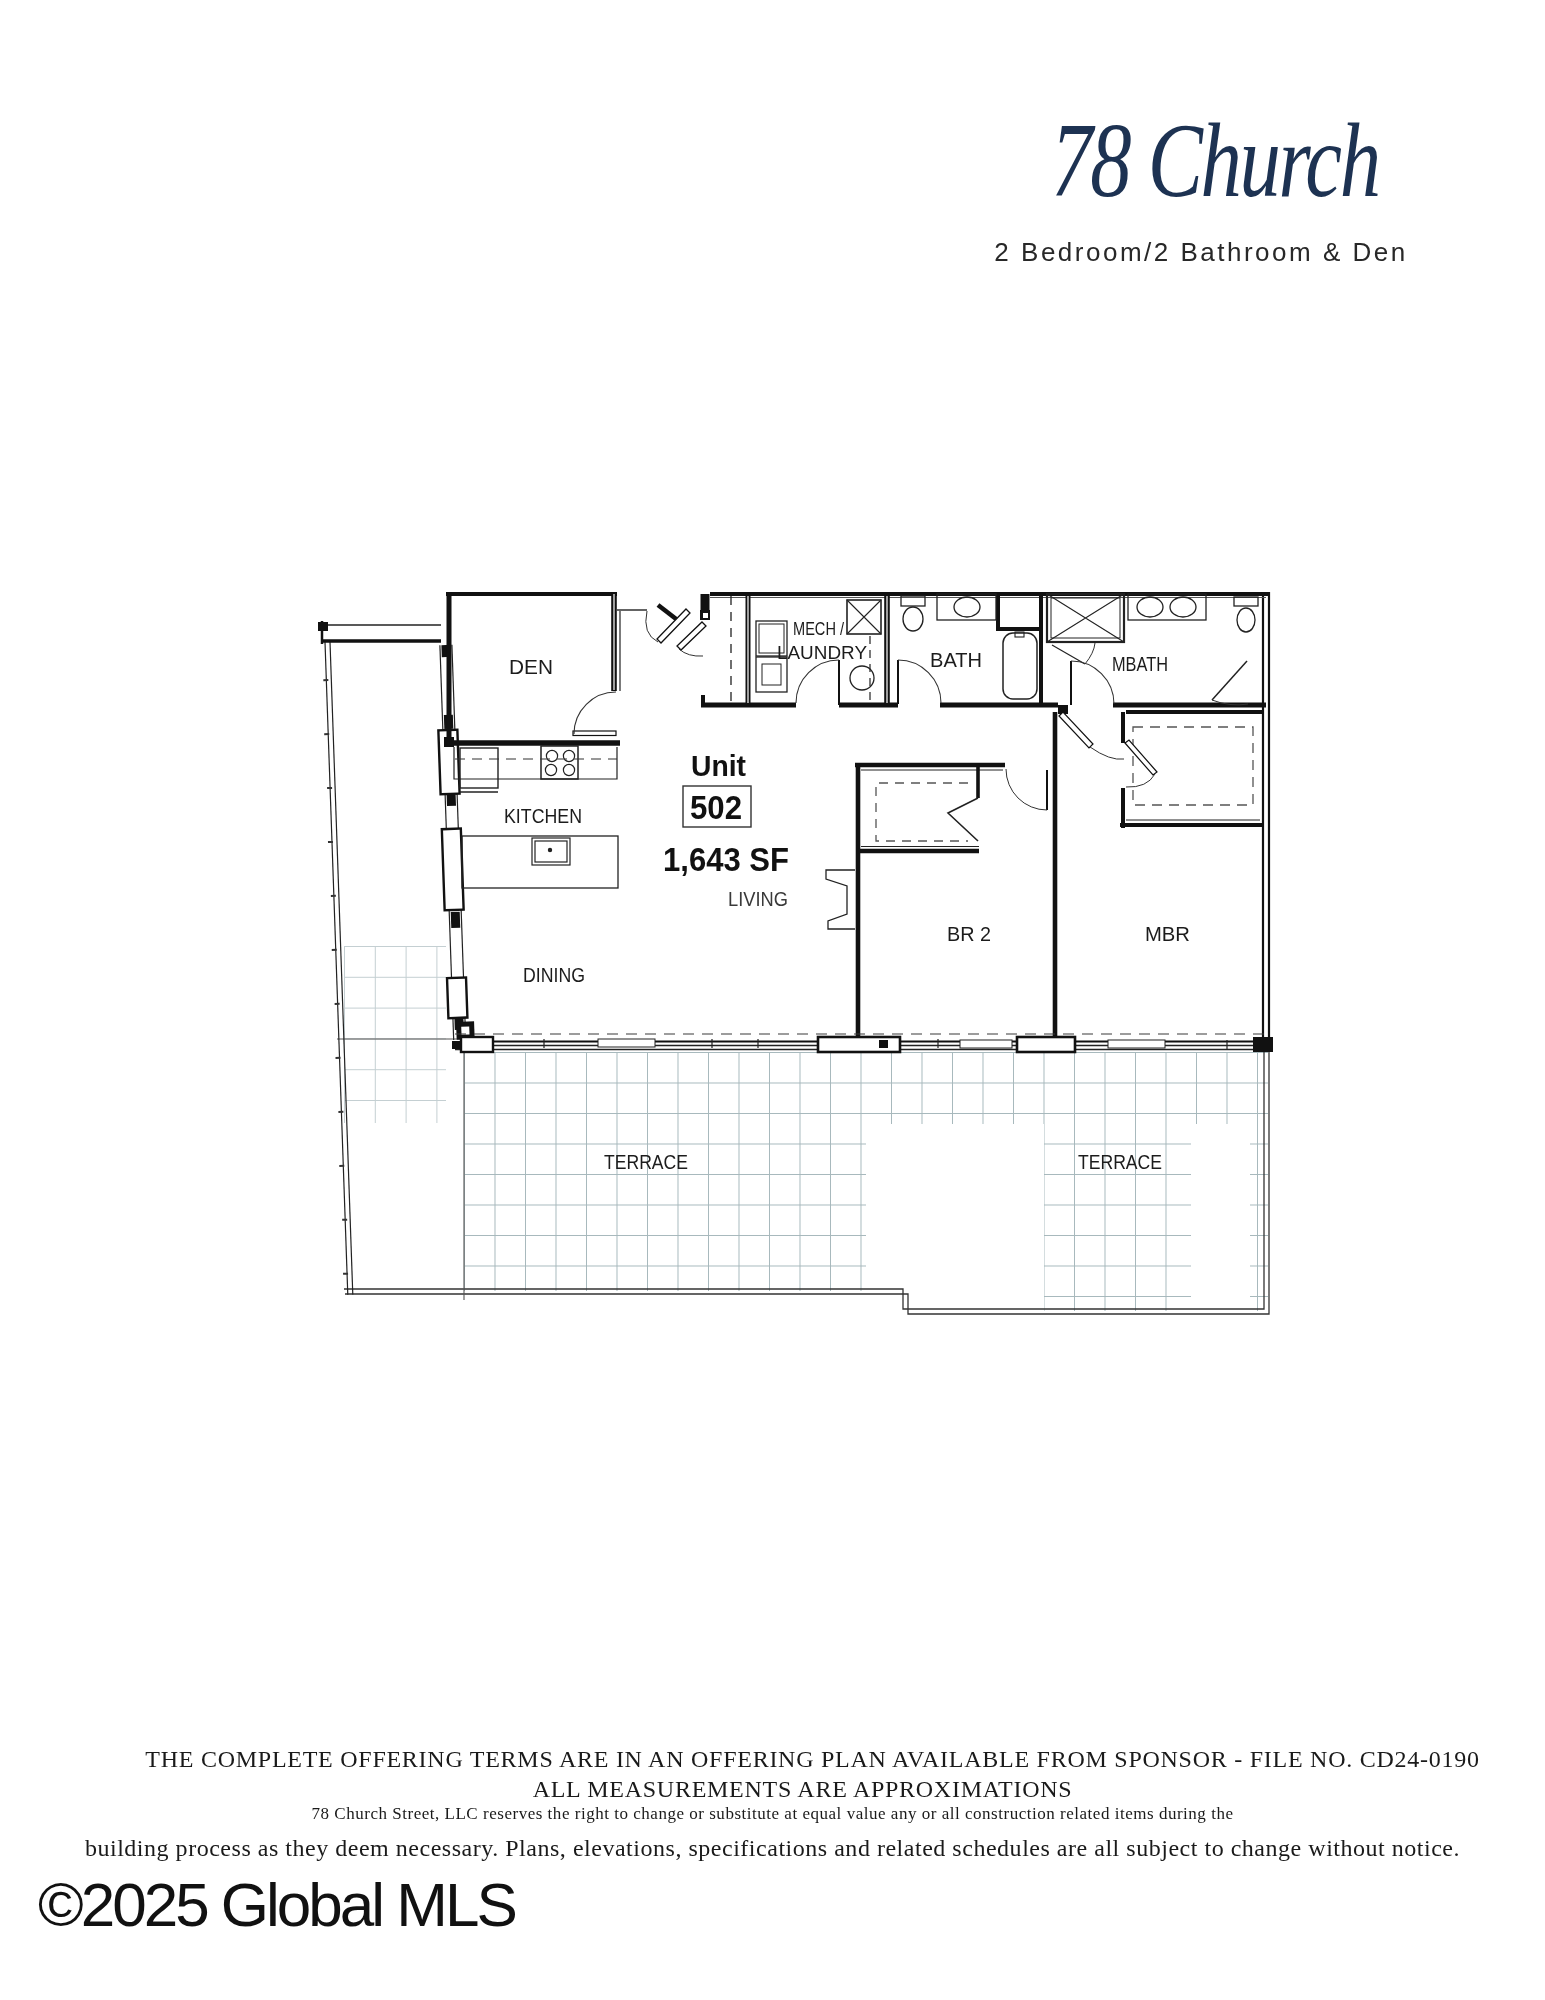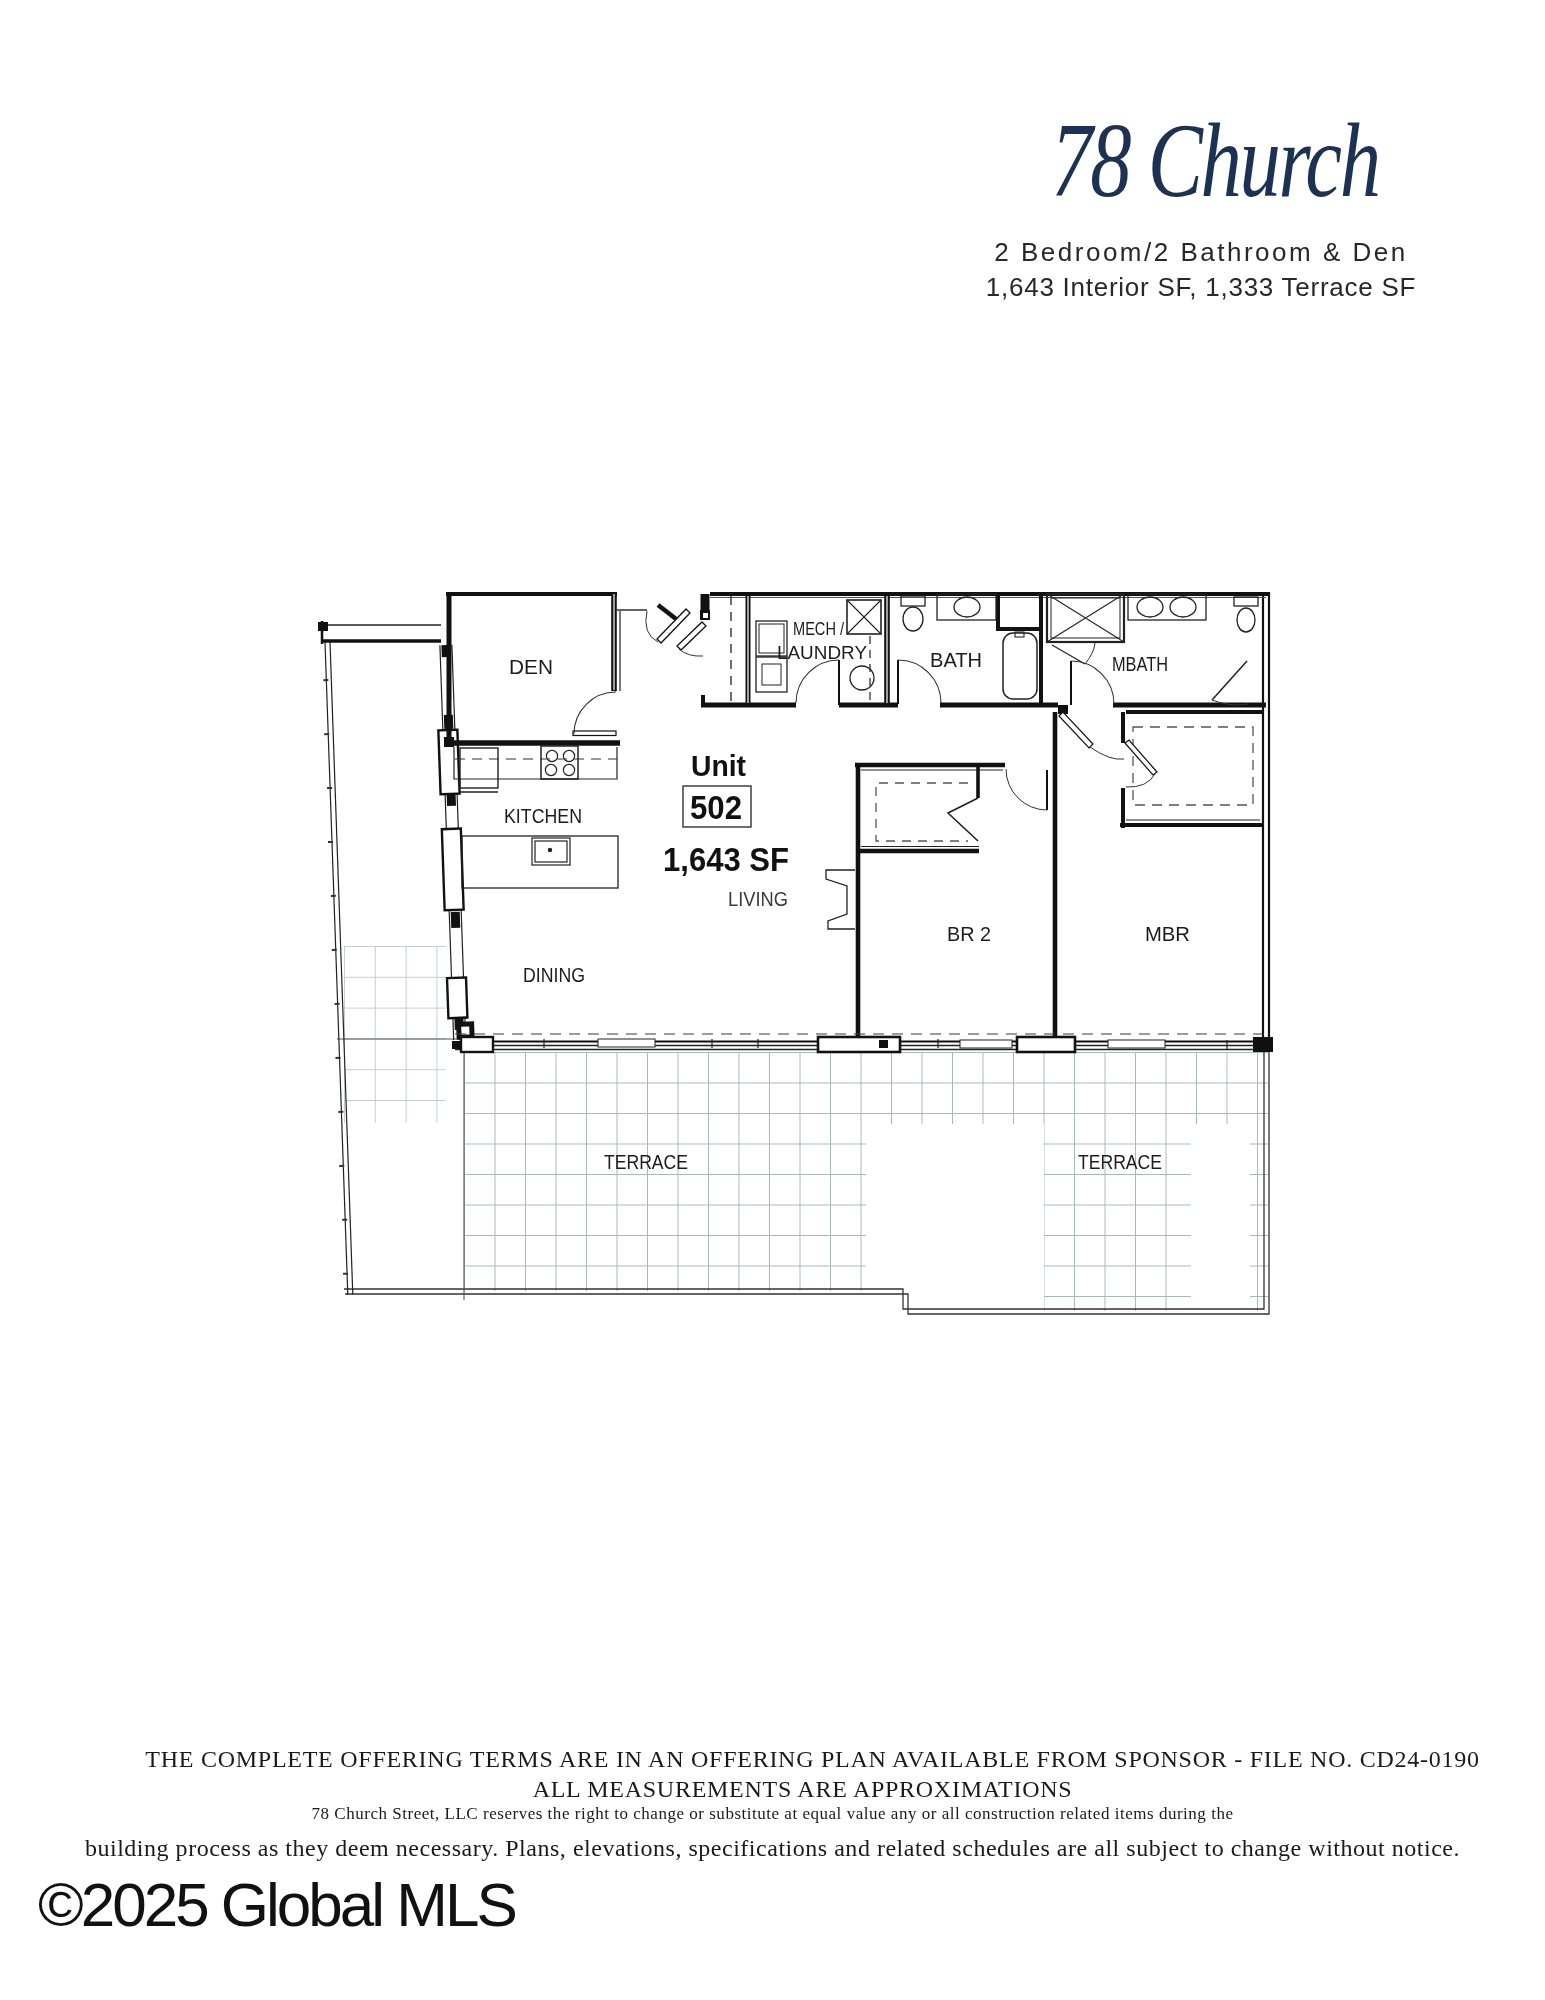--- a/index.html
+++ b/index.html
@@ -7,21 +7,20 @@
        font-family:"Liberation Sans", sans-serif;}
   .abs{position:absolute;white-space:nowrap;}
 </style>
 </head>
 <body>
 
 <div class="abs" id="logo" style="left:1215px;top:100px;transform:translateX(-50%) scaleX(0.78);font-family:'Liberation Serif',serif;font-style:italic;font-weight:normal;font-size:106px;color:#1d3252;letter-spacing:-3px;">78 Church</div>
 
 <div class="abs" id="sub" style="left:1201px;top:235px;text-align:center;font-size:26px;line-height:35.4px;color:#282828;">
 <div style="letter-spacing:2.5px;position:relative;left:-50%;">2 Bedroom/2 Bathroom &amp; Den</div>
-<div style="letter-spacing:0.75px;position:relative;left:-50%;">1,643 Interior SF, 1,333 Terrace SF</div>
 </div>
 
 <svg class="abs" style="left:0;top:0" width="1545" height="2000" viewBox="0 0 1545 2000">
 <defs>
 <pattern id="g1" width="30.5" height="30.5" patternUnits="userSpaceOnUse" x="464" y="1052">
   <path d="M30.5 0H0V30.5" fill="none" stroke="#a7b8bc" stroke-width="1.25" shape-rendering="crispEdges"></path>
 </pattern>
 <pattern id="g2" width="30.8" height="30.8" patternUnits="userSpaceOnUse" x="344" y="946">
   <path d="M30.8 0H0V30.8" fill="none" stroke="#c4cfd2" stroke-width="1.2" shape-rendering="crispEdges"></path>
 </pattern>

